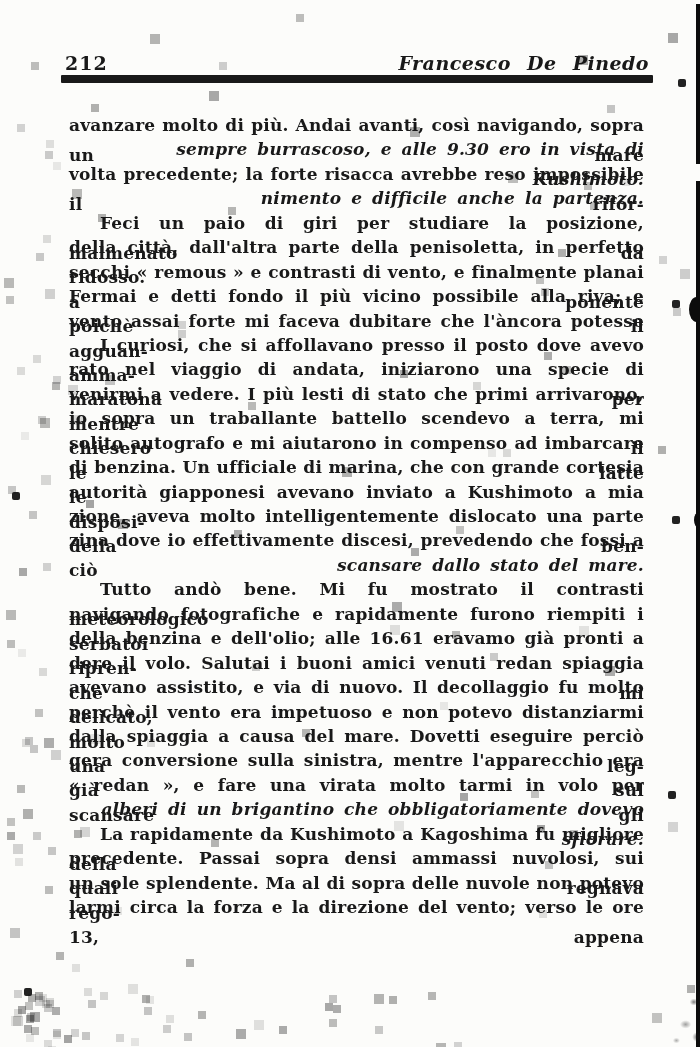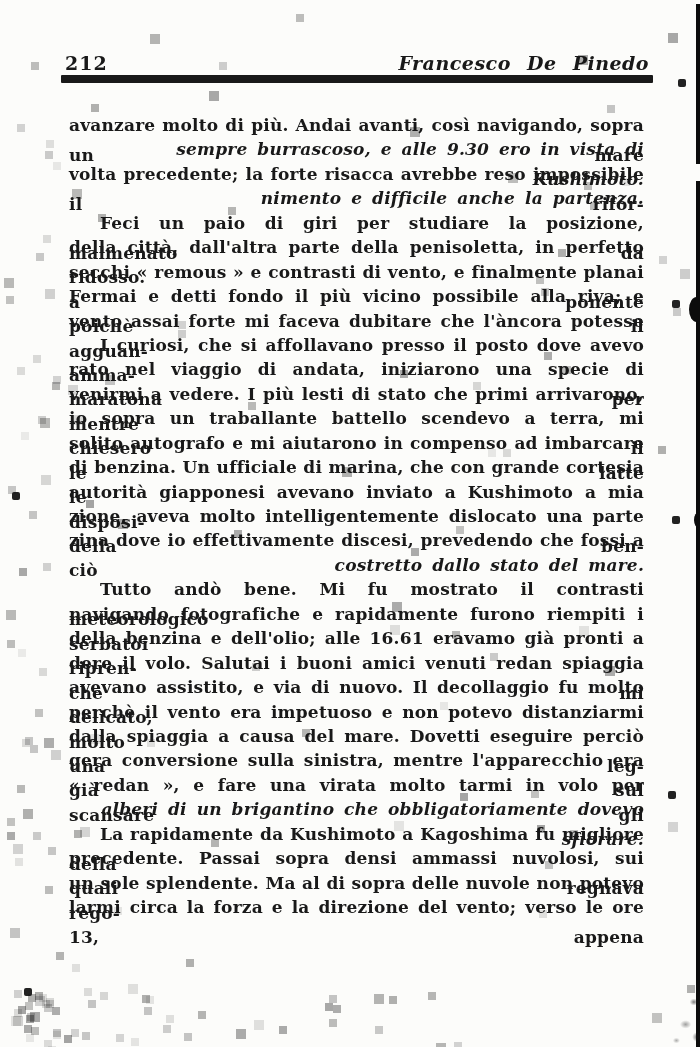--- a/index.html
+++ b/index.html
@@ -82,21 +82,21 @@
       <div class="line jf">vento assai forte mi faceva dubitare che l'àncora potesse agguan-</div>
       <div class="line jf indent">I curiosi, che si affollavano presso il posto dove avevo amma-</div>
       <div class="line jf">rato nel viaggio di andata, iniziarono una specie di maratona per</div>
       <div class="line jf">venirmi a vedere. I più lesti di stato che primi arrivarono, mentre</div>
       <div class="line jf">io sopra un traballante battello scendevo a terra, mi chiesero il</div>
       <div class="line jf">solito autografo e mi aiutarono in compenso ad imbarcare le latte</div>
       <div class="line jf">di benzina. Un ufficiale di marina, che con grande cortesia le</div>
       <div class="line jf">autorità giapponesi avevano inviato a Kushimoto a mia disposi-</div>
       <div class="line jf">zione, aveva molto intelligentemente dislocato una parte della ben-</div>
       <div class="line jf">zina dove io effettivamente discesi, prevedendo che fossi a ciò</div>
-      <div class="line lf">costretto dallo stato del mare.</div>
+      <div class="line lf">scansare dallo stato del mare.</div>
       <div class="line jf indent">Tutto andò bene. Mi fu mostrato il contrasti meteorologico</div>
       <div class="line jf">navigando fotografiche e rapidamente furono riempiti i serbatoi</div>
       <div class="line jf">della benzina e dell'olio; alle 16.61 eravamo già pronti a ripren-</div>
       <div class="line jf">dere il volo. Salutai i buoni amici venuti redan spiaggia che mi</div>
       <div class="line jf">avevano assistito, e via di nuovo. Il decollaggio fu molto delicato,</div>
       <div class="line jf">perchè il vento era impetuoso e non potevo distanziarmi molto</div>
       <div class="line jf">dalla spiaggia a causa del mare. Dovetti eseguire perciò una leg-</div>
       <div class="line jf">gera conversione sulla sinistra, mentre l'apparecchio era già sul</div>
       <div class="line jf">« redan », e fare una virata molto tarmi in volo per scansare gli</div>
       <div class="line lf">alberi di un brigantino che obbligatoriamente dovevo sfiorare.</div>

